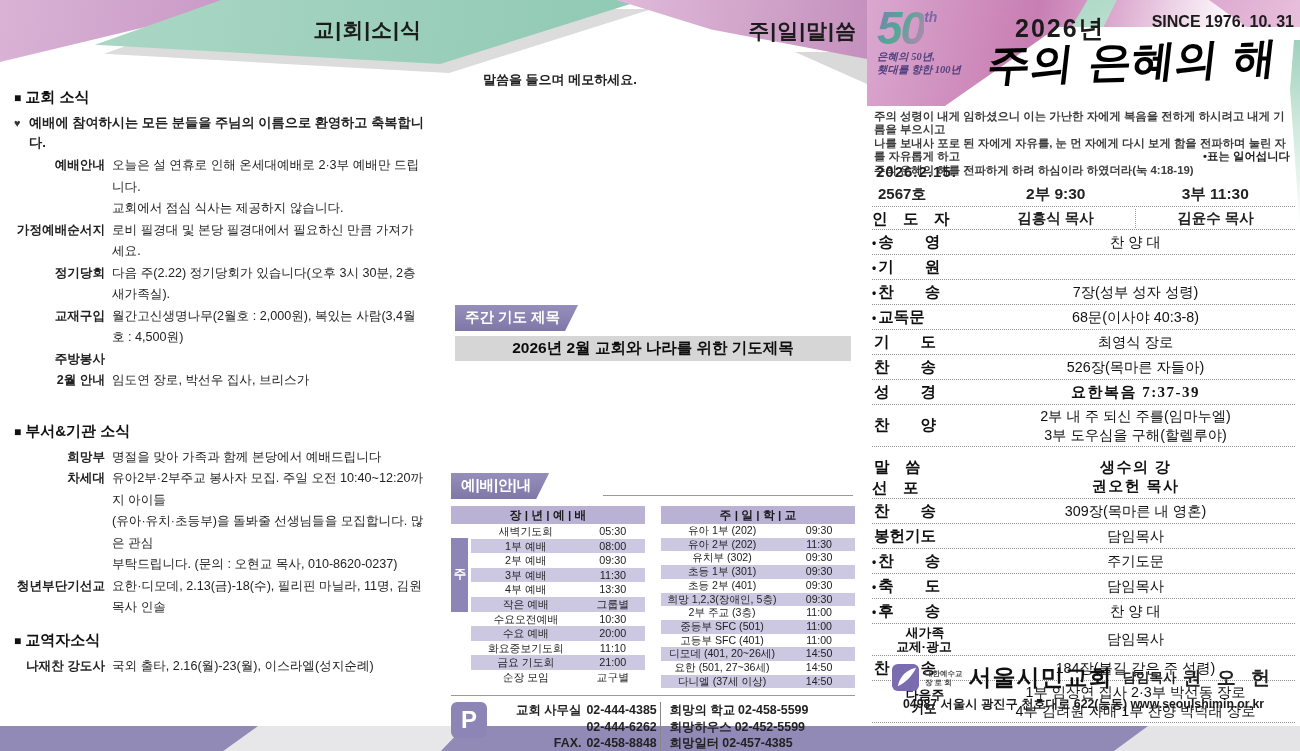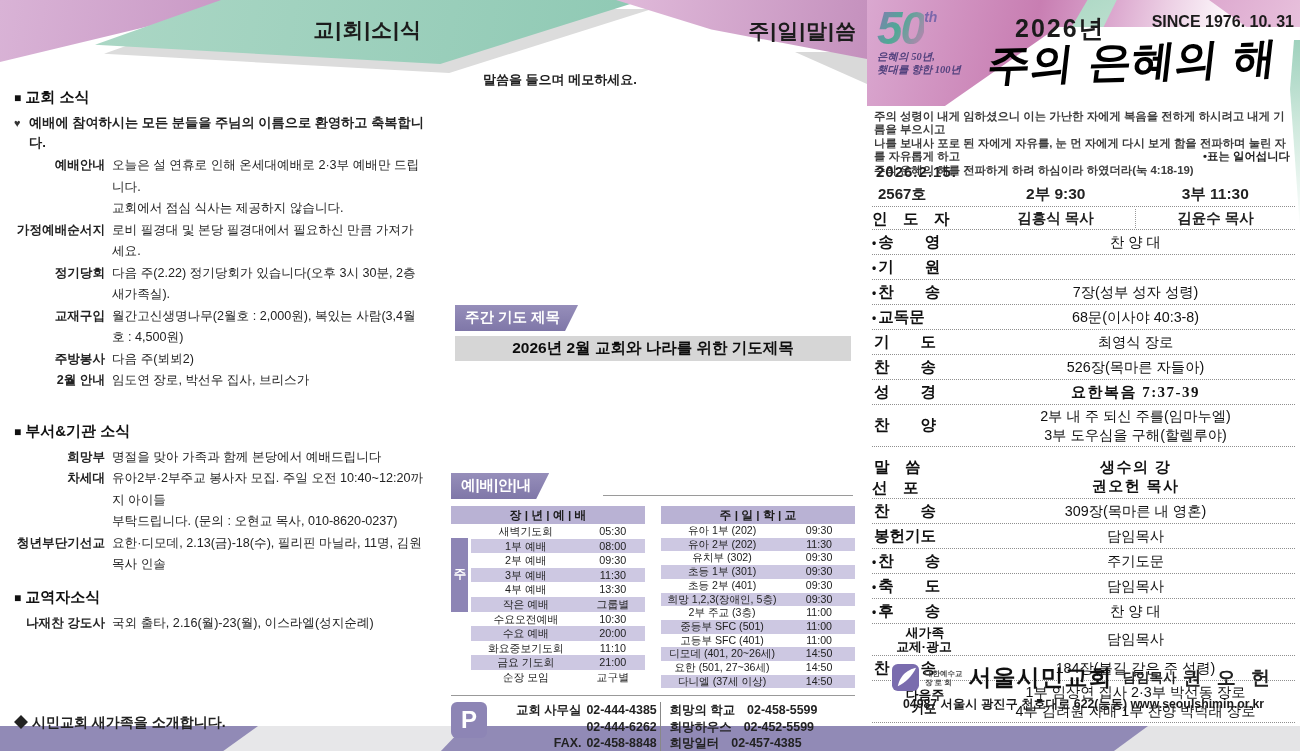--- a/index.html
+++ b/index.html
@@ -56,21 +56,21 @@
 .school .srow{font-size:10.6px;line-height:13.7px}
 .srow .sname{flex:1.7}.srow .stime{flex:1}
 .srow.alt{background:#cdc8e2}
 .sideday{position:absolute;left:0;top:32px;width:17px;height:74px;background:#8d85b5;color:#fff;font-weight:800;font-size:12.5px;writing-mode:vertical-rl;text-orientation:upright;letter-spacing:26px;padding-top:9px;text-align:center}
 .pblock{display:flex;margin-top:7px;border-top:1px solid #999;padding-top:6px;align-items:flex-start}
 .picon{width:36px;height:36px;background:#8d85b5;border-radius:6px;color:#fff;font-size:24px;font-weight:800;display:flex;align-items:center;justify-content:center;margin-right:8px;flex:none}
 .plines{font-size:12px;font-weight:600;line-height:16px;border-right:1px solid #888;padding-right:10px;margin-right:10px}
 .ccol{font-size:12.4px;font-weight:700;line-height:16.5px}
 .ccol1{text-align:left;border-right:1px solid #888;padding-right:3px;margin-right:9px}
 .c1row{display:flex;justify-content:flex-end;gap:5px}
-.c2row{display:flex;gap:12px}
+.c2row{display:flex;gap:3px}
 .notice{margin-top:3px;margin-left:150px;font-size:11.2px;font-weight:800;color:#111}
 
 
 .rpanel{position:absolute;left:867px;top:0;width:433px;height:577px;z-index:2}
 .banner{position:absolute;left:0;top:0;width:433px;height:106px}
 .bg1{position:absolute;inset:0;background:linear-gradient(103deg,#daa8d0 0%,#c87eb2 38%,#d8a0ca 52%,#eccfe4 66%,#fdf9fc 80%,#f4e7f0 100%)}
 .bgrn1{position:absolute;left:40%;top:0;width:26%;height:100%;background:linear-gradient(150deg,#a9d6c2,#d4ebdf);clip-path:polygon(42% 0,68% 0,22% 100%,0 76%)}
 .bpnk{position:absolute;right:0;top:0;width:30%;height:62%;background:linear-gradient(120deg,#d9a0ca,#eac6df);clip-path:polygon(30% 0,100% 0,100% 100%)}
 .bwhite{position:absolute;left:18%;top:25%;width:82%;height:75%;background:#fff;clip-path:polygon(0 100%,32% 0,100% 0,100% 100%)}
 .bgrn2{position:absolute;right:0;top:40px;width:10px;height:190px;background:linear-gradient(180deg,#9fd1bd 0%,#cfe9dd 45%,#ffffff 100%);clip-path:polygon(40% 0,100% 0,100% 100%,0 26%)}
@@ -158,25 +158,20 @@
         <div class="entry">
           <span class="elabel">교재구입</span>
           <span class="etext">
             <span class="tline">월간고신생명나무(2월호 : 2,000원), 복있는 사람(3,4월호 : 4,500원)</span>
             <span class="tline"></span>
             <span class="tline"></span>
           </span>
         </div>
         <div class="entry">
           <span class="elabel">주방봉사</span>
-          <span class="etext">
-            <span class="tline">다음 주(뵈뵈2)</span>
-            <span class="tline"></span>
-            <span class="tline"></span>
-          </span>
         </div>
         <div class="entry">
           <span class="elabel">2월 안내</span>
           <span class="etext">
             <span class="tline">임도연 장로, 박선우 집사, 브리스가</span>
             <span class="tline"></span>
             <span class="tline"></span>
           </span>
         </div>
     </div>
@@ -188,20 +183,21 @@
           <span class="etext">
             <span class="tline">명절을 맞아 가족과 함께 본당에서 예배드립니다</span>
             <span class="tline"></span>
             <span class="tline"></span>
           </span>
         </div>
         <div class="entry">
           <span class="elabel">차세대</span>
           <span class="etext">
             <span class="tline">유아2부·2부주교 봉사자 모집. 주일 오전 10:40~12:20까지 아이들</span>
+            <span class="tline">(유아·유치·초등부)을 돌봐줄 선생님들을 모집합니다. 많은 관심</span>
             <span class="tline">부탁드립니다. (문의 : 오현교 목사, 010-8620-0237)</span>
           </span>
         </div>
         <div class="entry">
           <span class="elabel">청년부단기선교</span>
           <span class="etext">
             <span class="tline">요한·디모데, 2.13(금)-18(수), 필리핀 마닐라, 11명, 김원 목사 인솔</span>
             <span class="tline"></span>
             <span class="tline"></span>
           </span>

